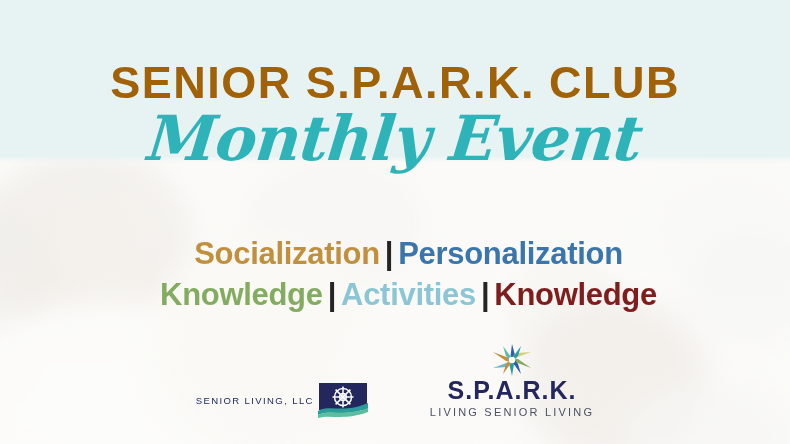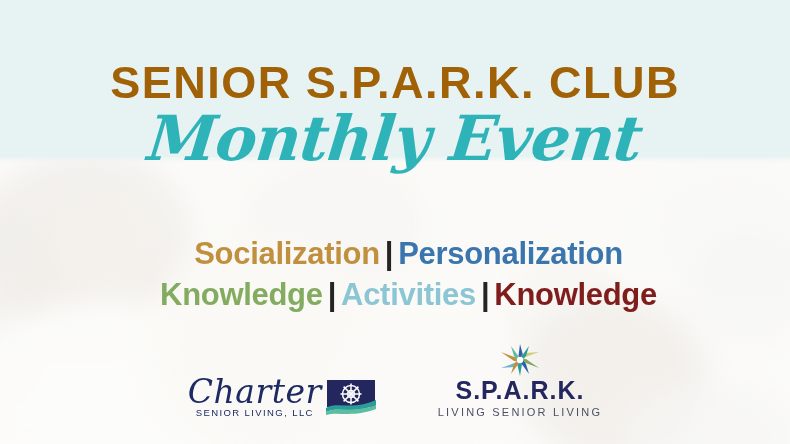--- a/index.html
+++ b/index.html
@@ -194,21 +194,20 @@
     </span>
     <span class="row">
       <span style="color: rgb(131, 172, 96);">Knowledge</span><span class="sep">|</span><span style="color: rgb(140, 197, 212);">Activities</span><span class="sep">|</span><span style="color: #7f1d1d;">Knowledge</span>
     </span>
   </div>
 
   <div class="logos">
 
     <div class="charter">
       <div class="charter-text">
-        <div class="charter-word">Charter</div>
         <div class="charter-sub">SENIOR LIVING, LLC</div>
       </div>
       <svg class="charter-mark" viewBox="0 0 50 36">
         <rect x="1" y="1" width="48" height="27" fill="#24275e"></rect>
         <g stroke="#ffffff" stroke-width="1.5" fill="none">
           <circle cx="25" cy="15" r="8.5"></circle>
           <circle cx="25" cy="15" r="3.4" fill="#24275e"></circle>
           <line x1="25" y1="4.5" x2="25" y2="25.5"></line>
           <line x1="14.5" y1="15" x2="35.5" y2="15"></line>
           <line x1="17.6" y1="7.6" x2="32.4" y2="22.4"></line>

